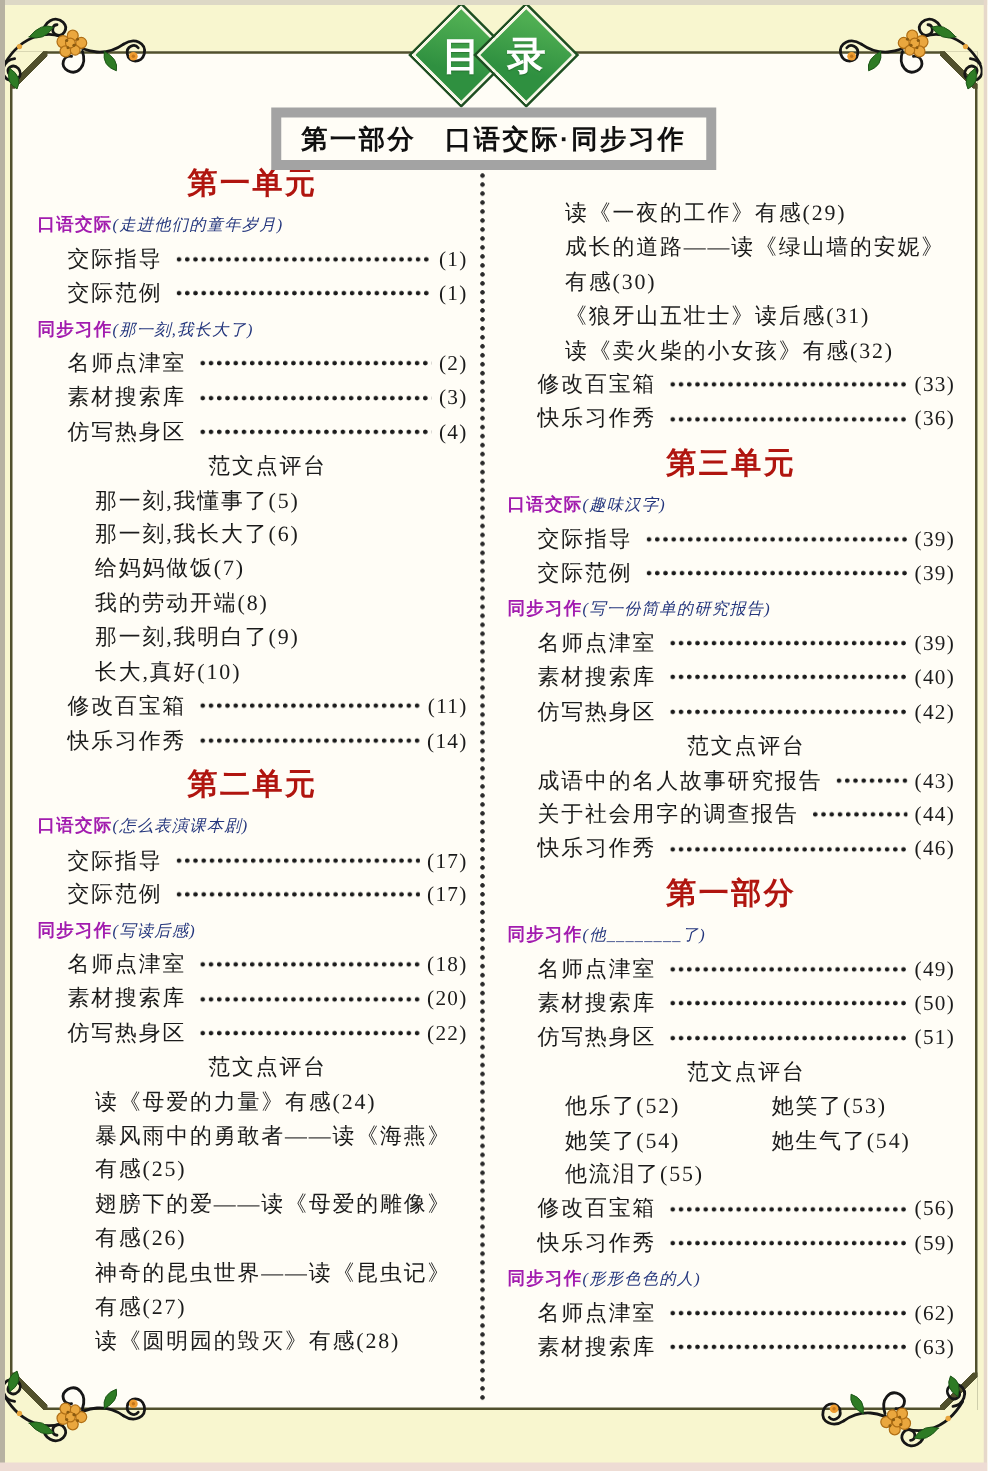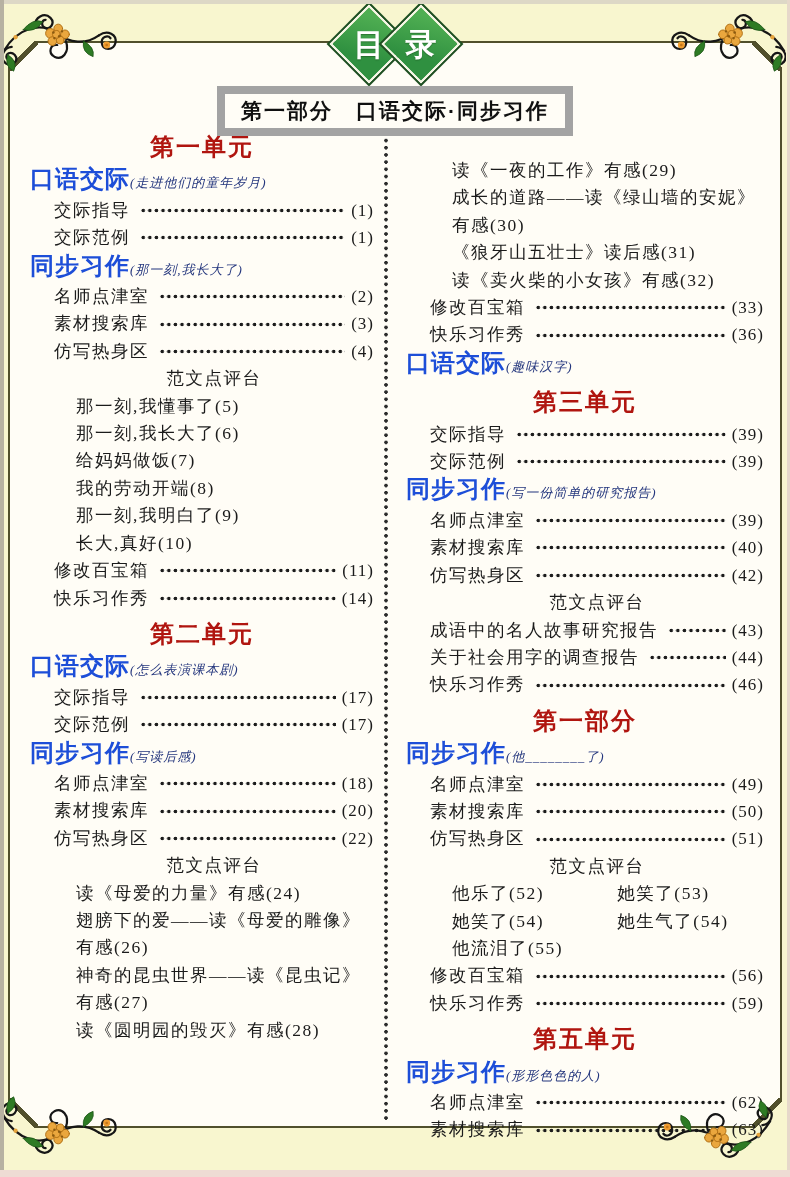--- a/index.html
+++ b/index.html
@@ -71,21 +71,21 @@
   .col-right{flex:1;margin-left:18px;margin-top:24px;}
 
   .row{font-size:17.5px;line-height:27.4px;letter-spacing:1.5px;}
   .row.unit{
     text-align:center;color:#b0150f;font-weight:bold;font-size:24px;
     font-family:"Liberation Sans","DejaVu Sans",sans-serif;
     letter-spacing:2px;margin:8px 0 5px;
   }
   .col > .row.unit:first-child{margin-top:0;}
   .row.section .label{
-    color:#1d4ed8;font-weight:bold;font-size:24px;
+    color:#a21caf;font-weight:bold;font-size:14px;
     font-family:"Liberation Sans","DejaVu Sans",sans-serif;letter-spacing:1px;
   }
   .row.section .paren{color:#24367d;font-style:italic;font-size:13px;letter-spacing:1px;}
   .row.entry{display:flex;align-items:flex-start;padding-left:24px;}
   .row.entry .t{white-space:nowrap;}
   .dots{
     flex:1;align-self:center;height:9px;min-width:26px;margin:0 6px 0 10px;
     background-image:radial-gradient(circle at 3.2px 4.5px,#1b1b1b 1.5px,rgba(0,0,0,0) 2.1px);
     background-size:6.6px 9px;background-repeat:repeat-x;background-position:0 0;
   }
@@ -233,42 +233,43 @@
           <span class="dots"></span>
           <span class="page-num">(20)</span>
         </div>
         <div class="row entry">
           <span class="t">仿写热身区</span>
           <span class="dots"></span>
           <span class="page-num">(22)</span>
         </div>
         <div class="row plain">范文点评台</div>
         <div class="row sub">读《母爱的力量》有感(24)</div>
+        <div class="row sub">暴风雨中的勇敢者——读《海燕》有感(25)</div>
         <div class="row sub">翅膀下的爱——读《母爱的雕像》有感(26)</div>
         <div class="row sub">神奇的昆虫世界——读《昆虫记》有感(27)</div>
         <div class="row sub">读《圆明园的毁灭》有感(28)</div>
       </div>
     <div class="divider"></div>
     <div class="col col-right" id="col-right">
         <div class="row sub">读《一夜的工作》有感(29)</div>
         <div class="row sub">成长的道路——读《绿山墙的安妮》有感(30)</div>
         <div class="row sub">《狼牙山五壮士》读后感(31)</div>
         <div class="row sub">读《卖火柴的小女孩》有感(32)</div>
         <div class="row entry">
           <span class="t">修改百宝箱</span>
           <span class="dots"></span>
           <span class="page-num">(33)</span>
         </div>
         <div class="row entry">
           <span class="t">快乐习作秀</span>
           <span class="dots"></span>
           <span class="page-num">(36)</span>
         </div>
+        <div class="row unit">第三单元</div>
         <div class="row section"><span class="label">口语交际</span><span class="paren">(趣味汉字)</span></div>
-        <div class="row unit">第三单元</div>
         <div class="row entry">
           <span class="t">交际指导</span>
           <span class="dots"></span>
           <span class="page-num">(39)</span>
         </div>
         <div class="row entry">
           <span class="t">交际范例</span>
           <span class="dots"></span>
           <span class="page-num">(39)</span>
         </div>
@@ -334,21 +335,20 @@
         <div class="row entry">
           <span class="t">修改百宝箱</span>
           <span class="dots"></span>
           <span class="page-num">(56)</span>
         </div>
         <div class="row entry">
           <span class="t">快乐习作秀</span>
           <span class="dots"></span>
           <span class="page-num">(59)</span>
         </div>
-        <div class="row unit">第五单元</div>
         <div class="row section"><span class="label">同步习作</span><span class="paren">(形形色色的人)</span></div>
         <div class="row entry">
           <span class="t">名师点津室</span>
           <span class="dots"></span>
           <span class="page-num">(62)</span>
         </div>
         <div class="row entry">
           <span class="t">素材搜索库</span>
           <span class="dots"></span>
           <span class="page-num">(63)</span>

